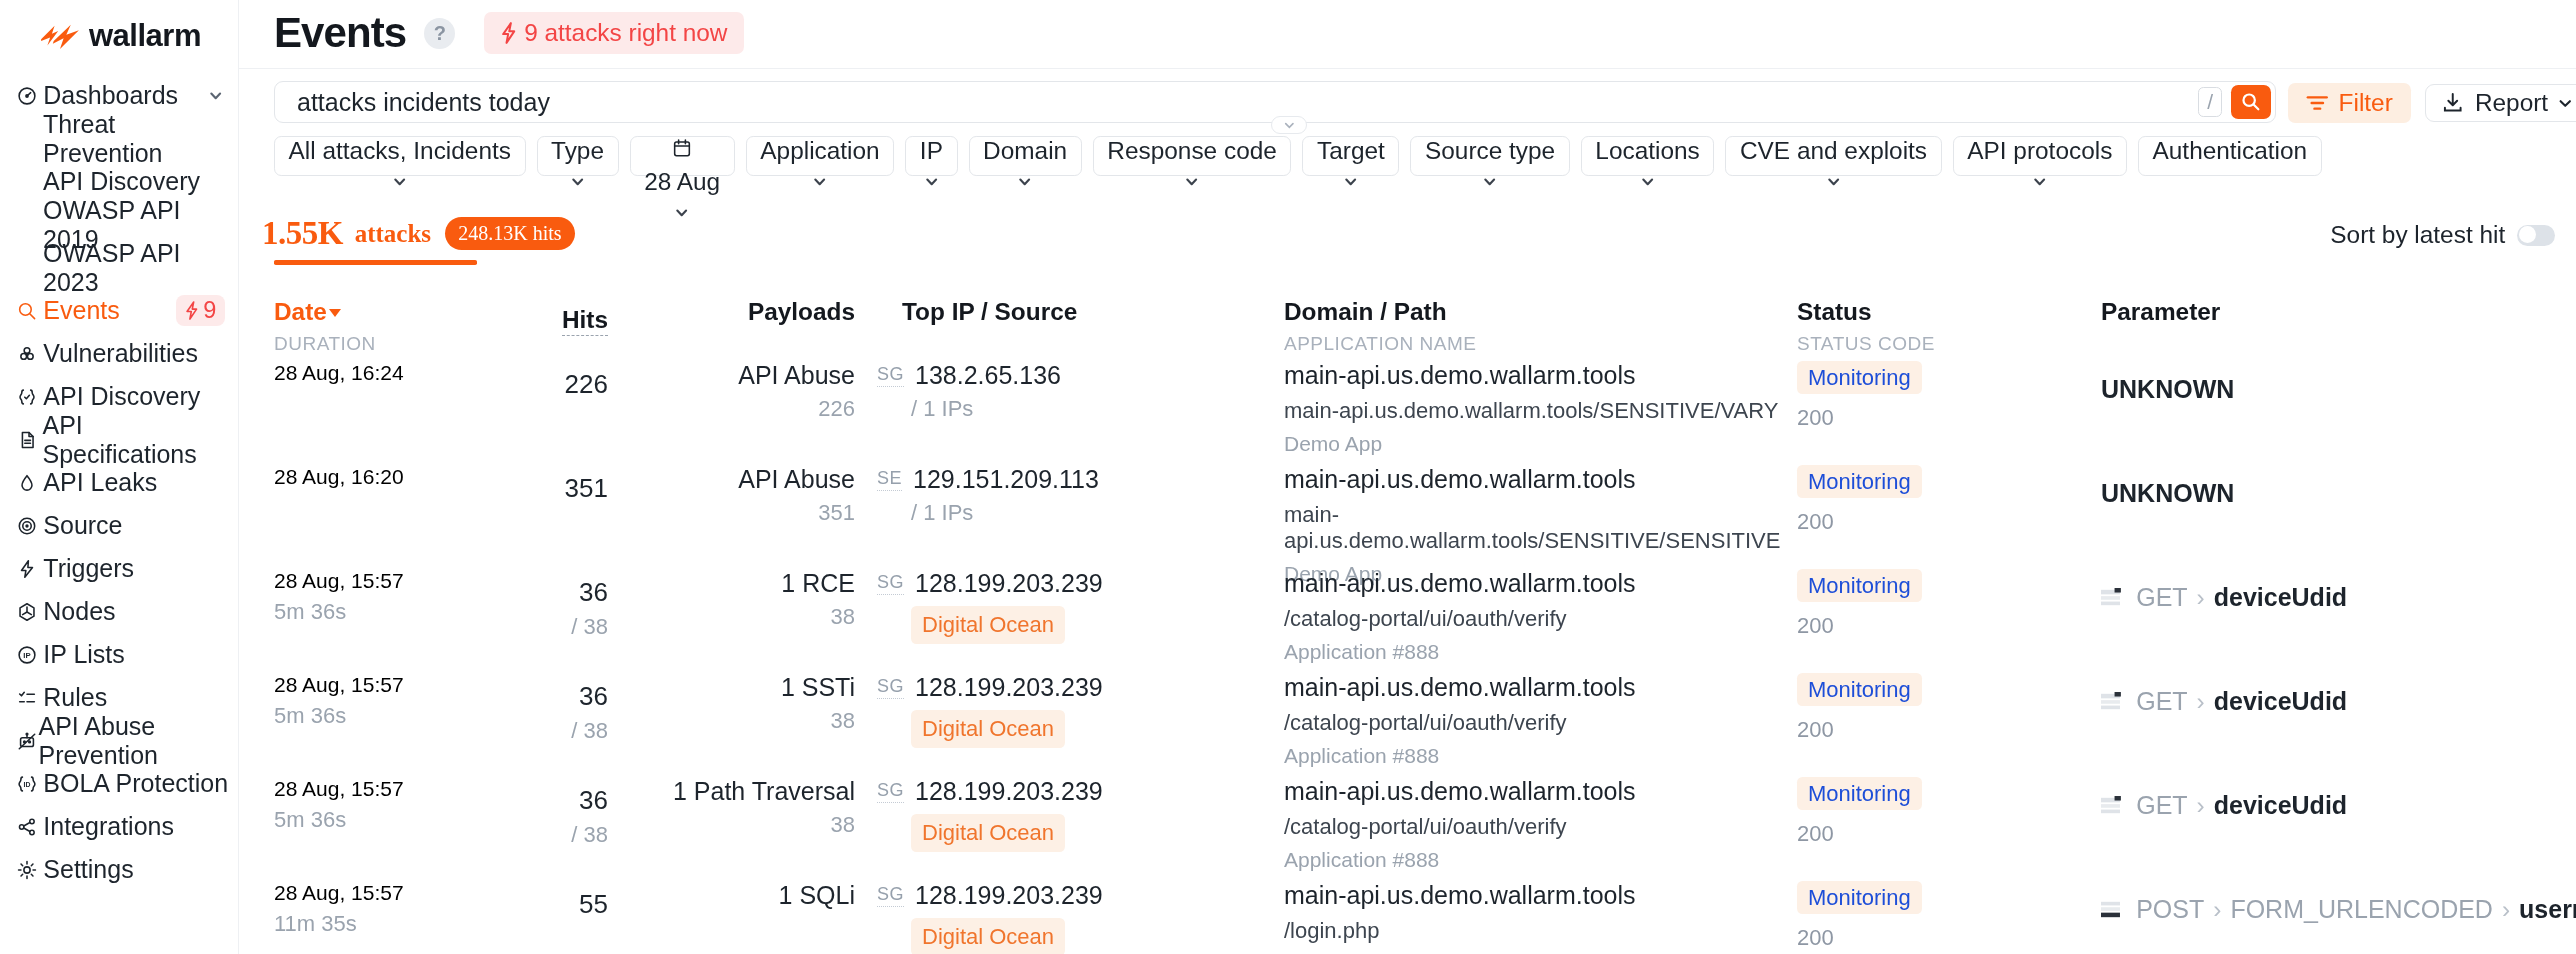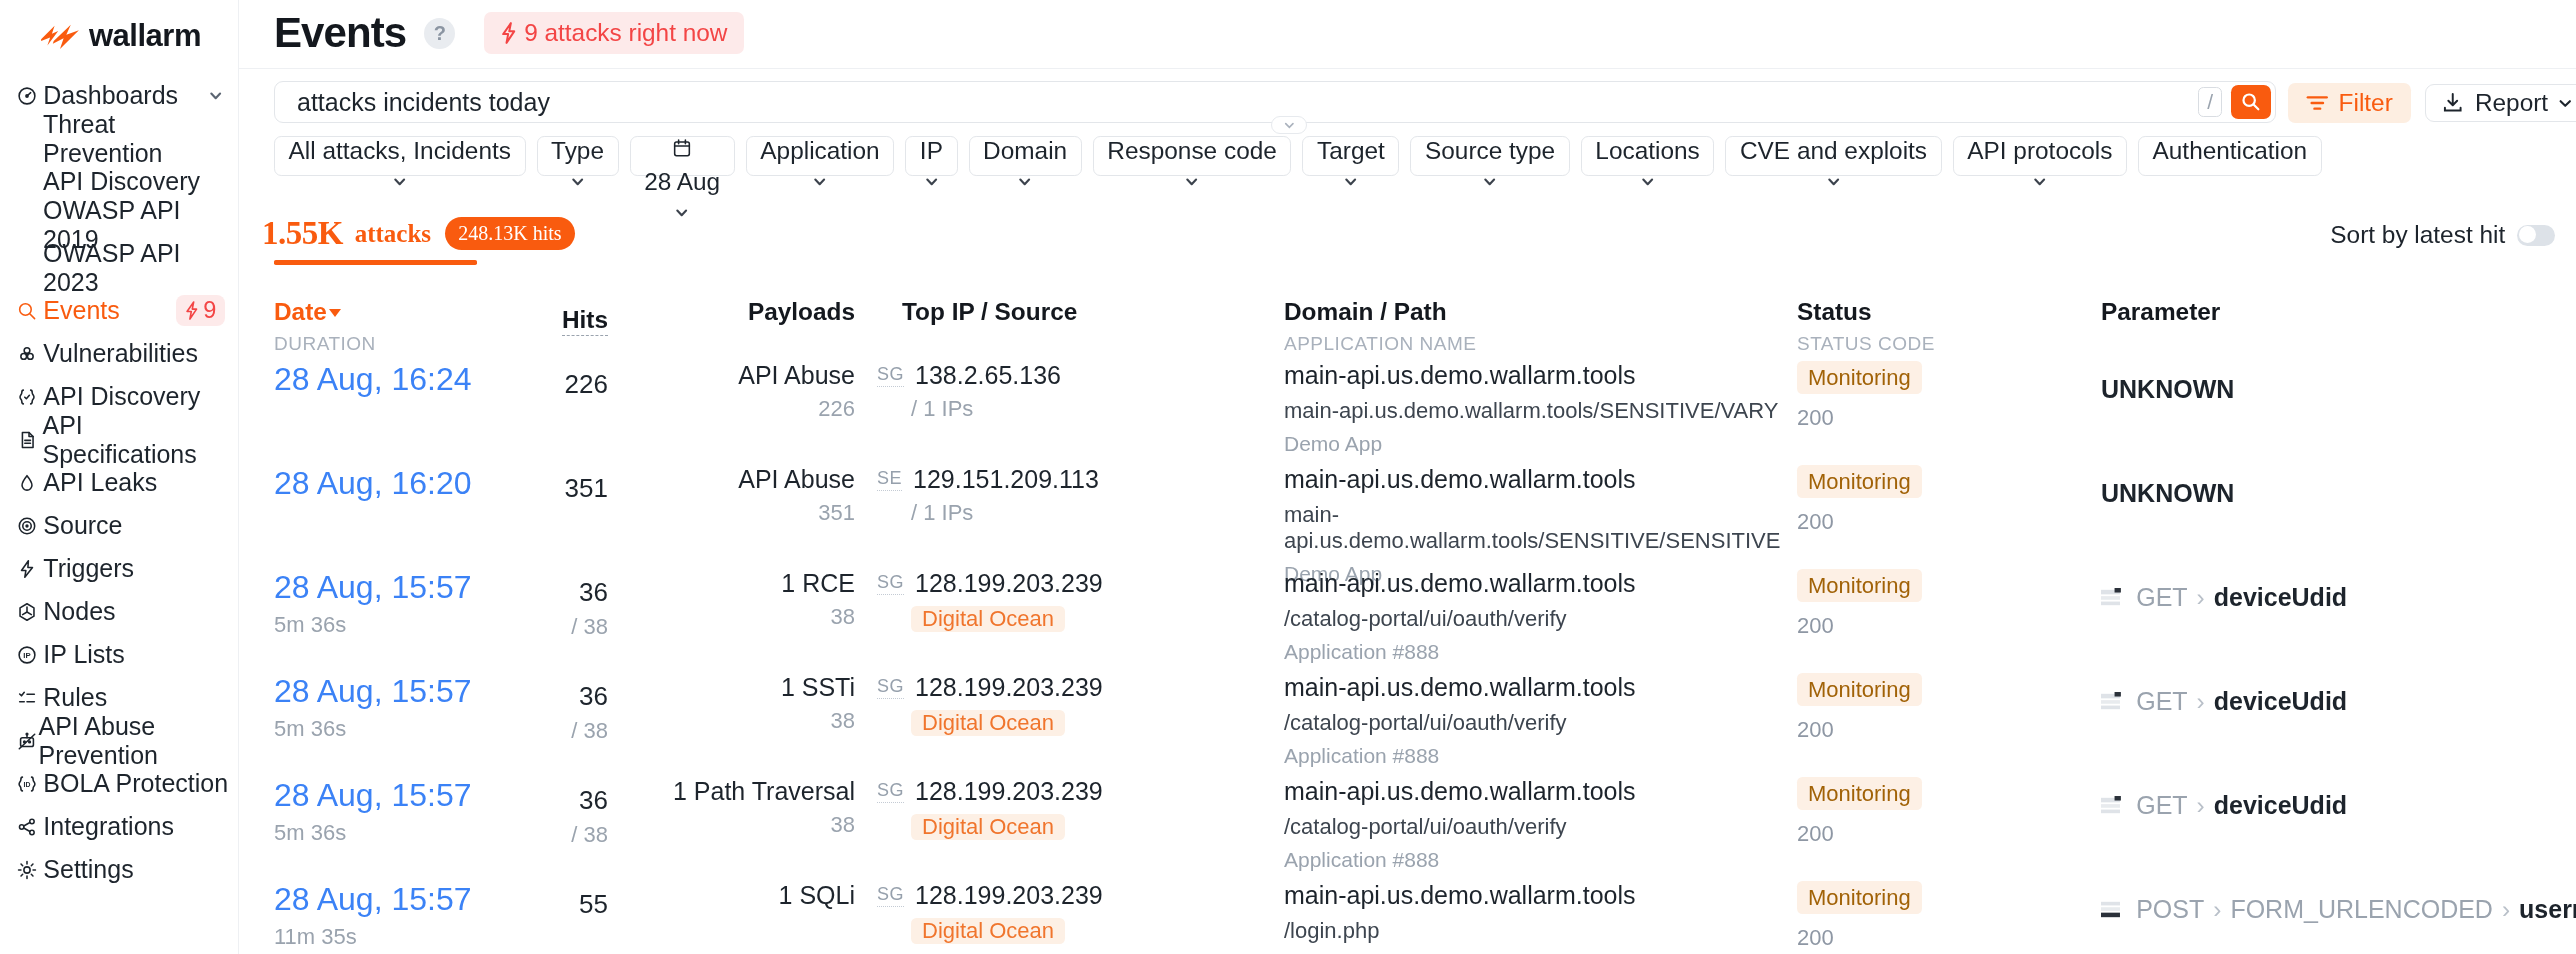--- a/index.html
+++ b/index.html
@@ -91,33 +91,33 @@
   .c { position:absolute; top:7.2px; }
   .c-date   { left:35px;  width:235px; }
   .c-hits   { left:270px; width:99px; text-align:right;margin-top:8px; }
   .c-payload{ left:379px; width:237px; text-align:right; }
   .c-source { left:638px; width:398px; }
   .c-domain { left:1045px; width:506px; }
   .c-status { left:1558px; width:298px; }
   .c-param  { left:1862px; width:470px; }
 
   .t-main { font-size:25px; color:#1d242c; }
-  .t-date { font-size:32px; color:#3b82f6; }
+  .t-date { font-size:21px; color:#000000; }
   .t-hits { font-size:26px; color:#1d242c; }
   .t-sub  { font-size:22px; color:#9aa3ae; margin-top:6.3px; }
   .t-path { font-size:22px; color:#3d454f; margin-top:8.1px; }
   .t-app  { font-size:21px; color:#9aa3ae; margin-top:8.1px; }
 
   .src-line { display:flex; align-items:center; }
   .flag-code { font-size:18px; color:#96a0ac; letter-spacing:0.5px; border-bottom:1.8px dotted #c4cbd4;
                margin-right:11px; padding-bottom:0.9px; }
   .ip-sub { margin-left:34px; }
   .provider-badge { display:inline-block; margin-left:34px; margin-top:8.1px; background:#fdf0e5;
-                    color:#f0752d; font-size:22px; border-radius:5.4px; padding:0 11px; }
-  .status-badge { display:inline-block; background:#fdf0e5; color:#a16207; font-size:22px;
+                    color:#f0752d; font-size:22px; border-radius:5.4px; padding:6px 11px; }
+  .status-badge { display:inline-block; background:#fdf0e5; color:#1d4ed8; font-size:22px;
                   border-radius:5.4px; padding:3.6px 11px; }
   .code-sub { font-size:22px; color:#8e97a4; margin-top:11px; }
 
   .param-line { display:flex; align-items:center; gap:9px; font-size:25px;margin-top:14px; }
   .param-muted { color:#9aa3ae; }
   .param-sep::after { content:"›"; color:#b9c0c9; font-size:24.4px; }
   .param-strong { color:#1d242c; font-weight:700; }
   .param-ic { display:flex; margin-right:1.8px; }
 </style>
 </head>

